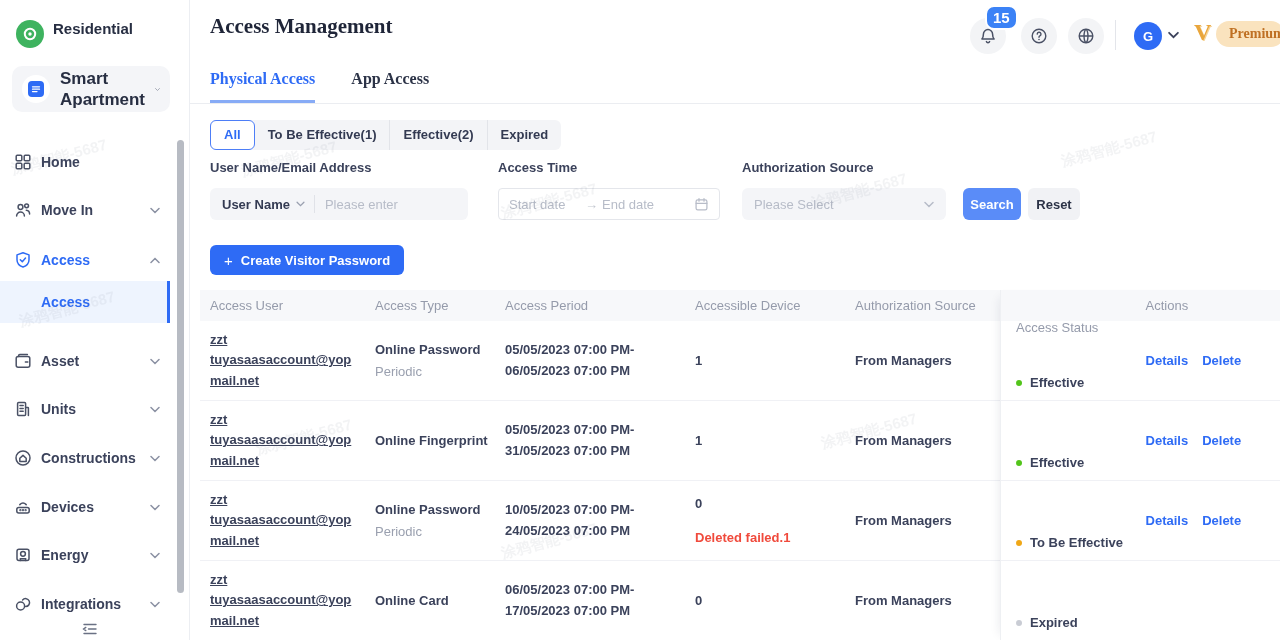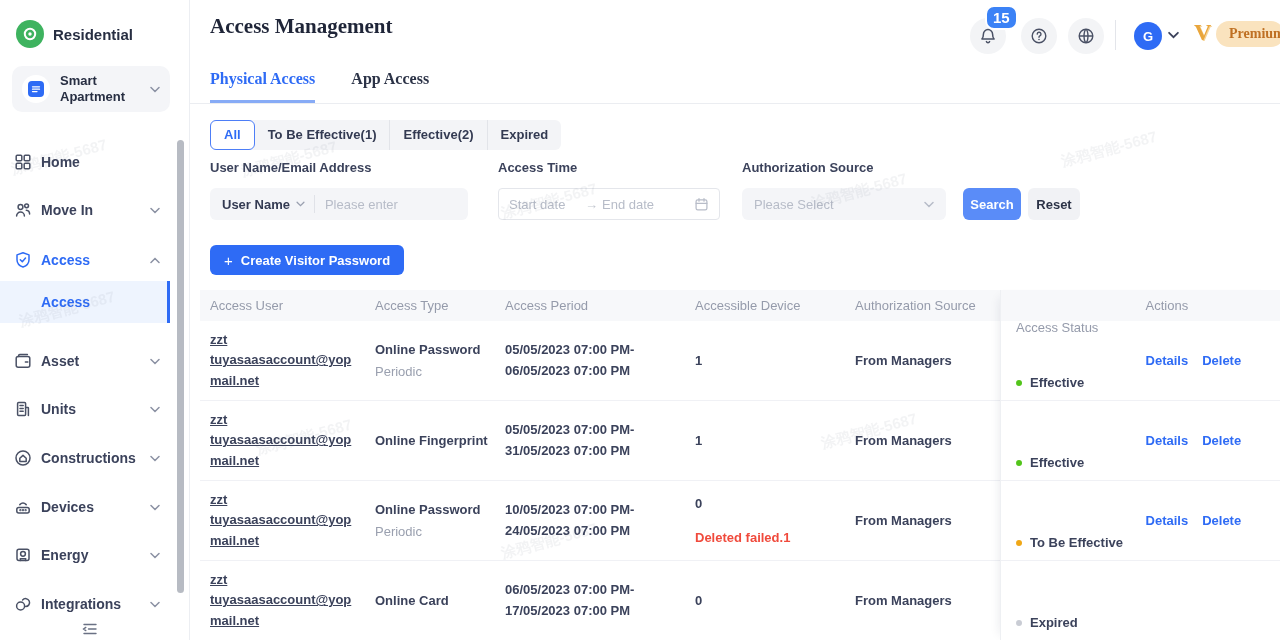--- a/index.html
+++ b/index.html
@@ -10,31 +10,31 @@
   button { border:none; background:none; font-family:inherit; cursor:pointer; }
   input { border:none; background:transparent; outline:none; font-family:inherit; }
 
   
   .wm { position:absolute; font-size:15px; font-weight:bold; color:#5a6478;
         opacity:.07; transform:rotate(-15deg); pointer-events:none; z-index:9; white-space:nowrap; }
 
   
   #sidebar { position:absolute; left:0; top:0; width:190px; height:640px;
              background:#fff; border-right:1px solid #eceef2; z-index:5; }
-  .logo-row { position:absolute; left:16px; top:20px; display:flex; align-items:center; gap:9px; }
+  .logo-row { position:absolute; left:16px; top:20px; display:flex; align-items:flex-start; gap:9px; }
   .logo-badge { width:28px; height:28px; border-radius:50%; background:#3eb35f;
                 display:flex; align-items:center; justify-content:center; }
   .logo-label { font-weight:bold; font-size:15px; color:#272e42; }
 
   .workspace { position:absolute; left:12px; top:66px; width:158px; height:46px;
                background:#f4f5f8; border-radius:10px; display:flex; align-items:center;
                gap:10px; padding:0 10px; cursor:pointer; }
   .ws-icon { width:28px; height:28px; border-radius:50%; background:#fff; flex:none;
              display:flex; align-items:center; justify-content:center; }
-  .ws-label { flex:1; font-weight:bold; font-size:13px; line-height:1.25; color:#272e42; }
+  .ws-label { flex:1; font-weight:bold; font-size:17px; line-height:1.25; color:#272e42; }
 
   .nav-item { position:absolute; left:0; width:172px; height:44px; display:flex;
               align-items:center; gap:9px; padding:0 12px 0 14px; cursor:pointer; }
   .nav-icon { width:18px; height:18px; color:#4a5165; flex:none; }
   .nav-label { flex:1; font-weight:bold; font-size:14px; color:#3b425b; }
   .nav-chevron { color:#8b91a3; }
   .nav-item.active .nav-icon, .nav-item.active .nav-label { color:#2e6bf5; }
 
   .subitem { position:absolute; left:0; top:281px; width:170px; height:42px;
              background:#eef4fe; border-right:3px solid #2e6bf5; display:flex;

